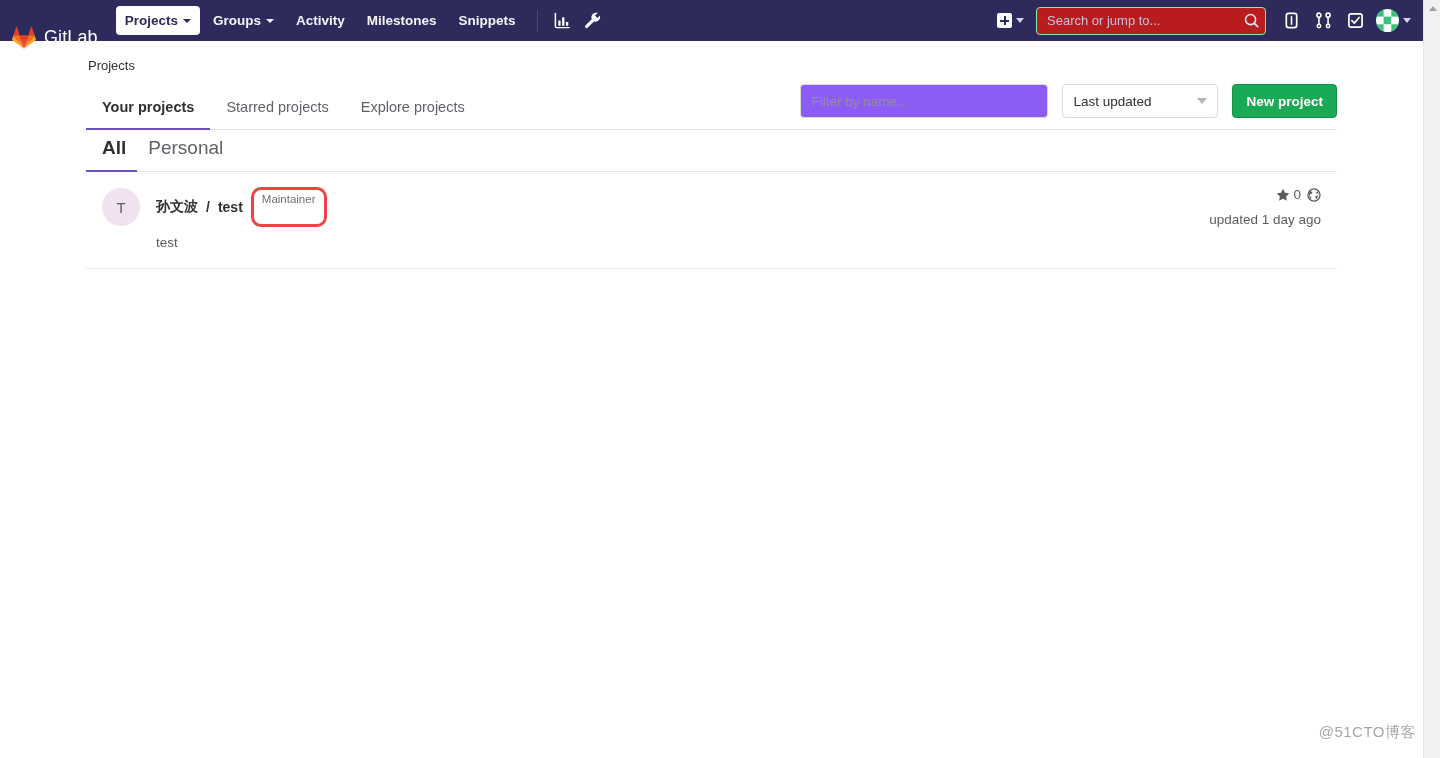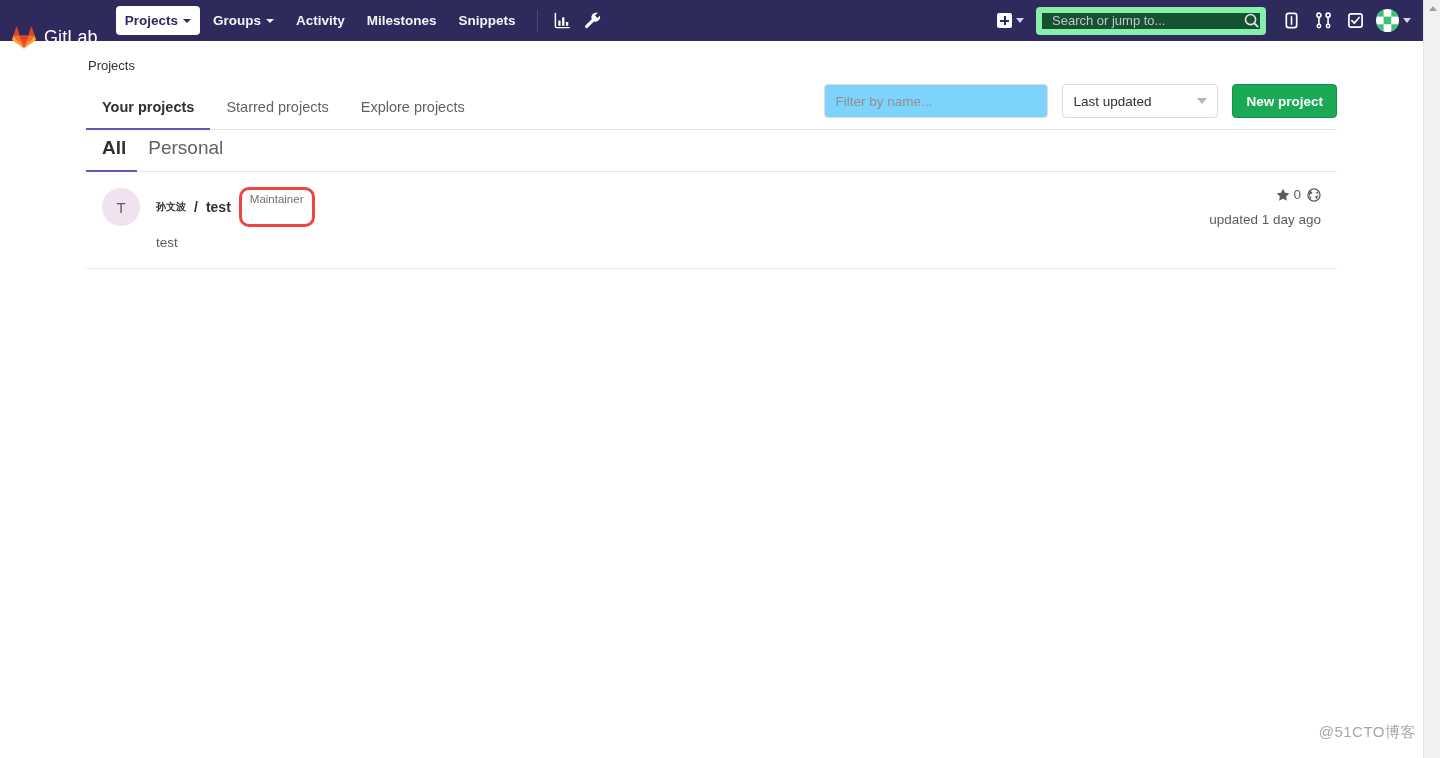--- a/index.html
+++ b/index.html
@@ -66,22 +66,22 @@
   .plus-sq::before { left:6.5px; top:3px; width:2px; height:9px; }
   .plus-sq::after  { top:6.5px; left:3px; height:2px; width:9px; }
   .caret-sm {
     width:0; height:0; border-left:4px solid transparent;
     border-right:4px solid transparent; border-top:5px solid #d6d3e8;
   }
   .search-box {
     position:relative; width:230px; height:28px; margin:0 8px 0 4px;
   }
   .search-box input {
-    width:100%; height:100%; border-radius:4px; border:6px solid #86efac;
-    background:#14532d; color:#ffffff; font-size:13px;
+    width:100%; height:100%; border-radius:4px; border:1px solid #86efac;
+    background:#b91c1c; color:#ffffff; font-size:13px;
     padding:0 28px 0 10px; outline:none;
     font-family:"Liberation Sans", sans-serif;
   }
   .search-box input::placeholder { color:#c5c2dd; }
   .search-ico {
     position:absolute; right:7px; top:6px; color:#e3e1f0;
     pointer-events:none;
   }
   .avatar-btn { display:flex; align-items:center; gap:4px; padding:0 4px; cursor:pointer; }
   .avatar {
@@ -125,23 +125,23 @@
   }
   .tab:first-child { padding-left:16px; }
   .tab.active { color:#303030; font-weight:bold; }
   .tab.active::after {
     content:""; position:absolute; left:0; right:0; bottom:-1px;
     height:2px; background:#6b4fbb;
   }
 
   .controls { display:flex; align-items:center; gap:14px; padding-bottom:8px; }
   .filter-input {
-    width:224px; height:34px; border:1px solid #dbdbdb; border-radius:4px;
+    width:248px; height:34px; border:1px solid #dbdbdb; border-radius:4px;
     padding:0 10px; font-size:13.5px; color:#303030; outline:none;
-    background:#7dd3fc; font-family:"Liberation Sans", sans-serif;
+    background:#8b5cf6; font-family:"Liberation Sans", sans-serif;
   }
   .filter-input::placeholder { color:#919191; }
   .sort-select {
     position:relative; width:156px; height:34px;
     border:1px solid #dbdbdb; border-radius:4px; background:#fff;
     display:flex; align-items:center; padding:12px 10px;
     font-size:13.5px; color:#303030; cursor:pointer;
   }
   .sort-caret {
     position:absolute; right:10px; top:13px; width:0; height:0;
@@ -176,21 +176,21 @@
     border-bottom:1px solid #eeeeee;
   }
   .proj-avatar {
     width:38px; height:38px; border-radius:50%;
     background:#f0e2ef; color:#5c5c63;
     display:flex; align-items:center; justify-content:center;
     font-size:15px; flex:0 0 auto; margin-right:16px; margin-top:2px;
   }
   .proj-main { flex:1 1 auto; min-width:0; padding-top:1px; }
   .proj-title-line { display:flex; align-items:center; gap:8px; }
-  .proj-namespace { font-size:10px; color:#303030; font-weight:bold; }
+  .proj-namespace { font-size:14px; color:#303030; font-weight:bold; }
   .proj-sep { font-size:14px; color:#303030; font-weight:bold; }
   .proj-name { font-size:14px; color:#303030; font-weight:bold; }
   .badge {
     font-size:11.5px; color:#707070; border:3px solid #ef4444;
     border-radius:10px; padding:1px 8px 17px 8px; line-height:1.4;
     background:#fff; white-space:nowrap;
   }
   .proj-desc { font-size:13.5px; color:#5c5c5c; margin-top:8px; }
   .proj-meta { text-align:right; flex:0 0 auto; padding-top:2px; }
   .meta-top {

